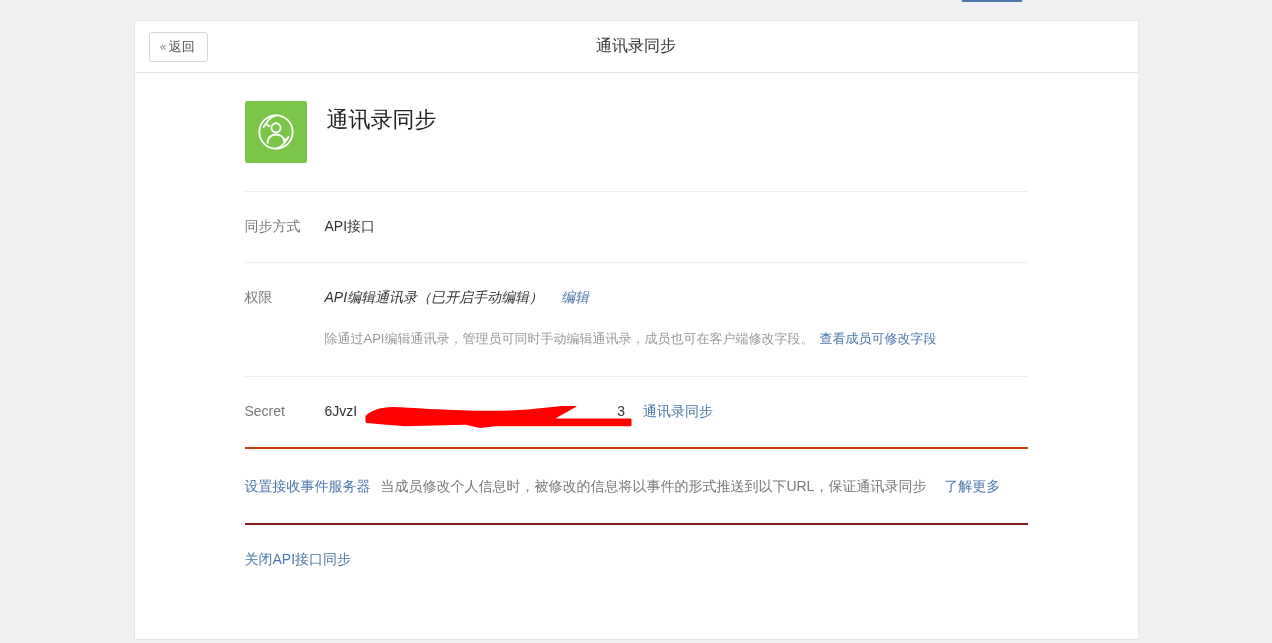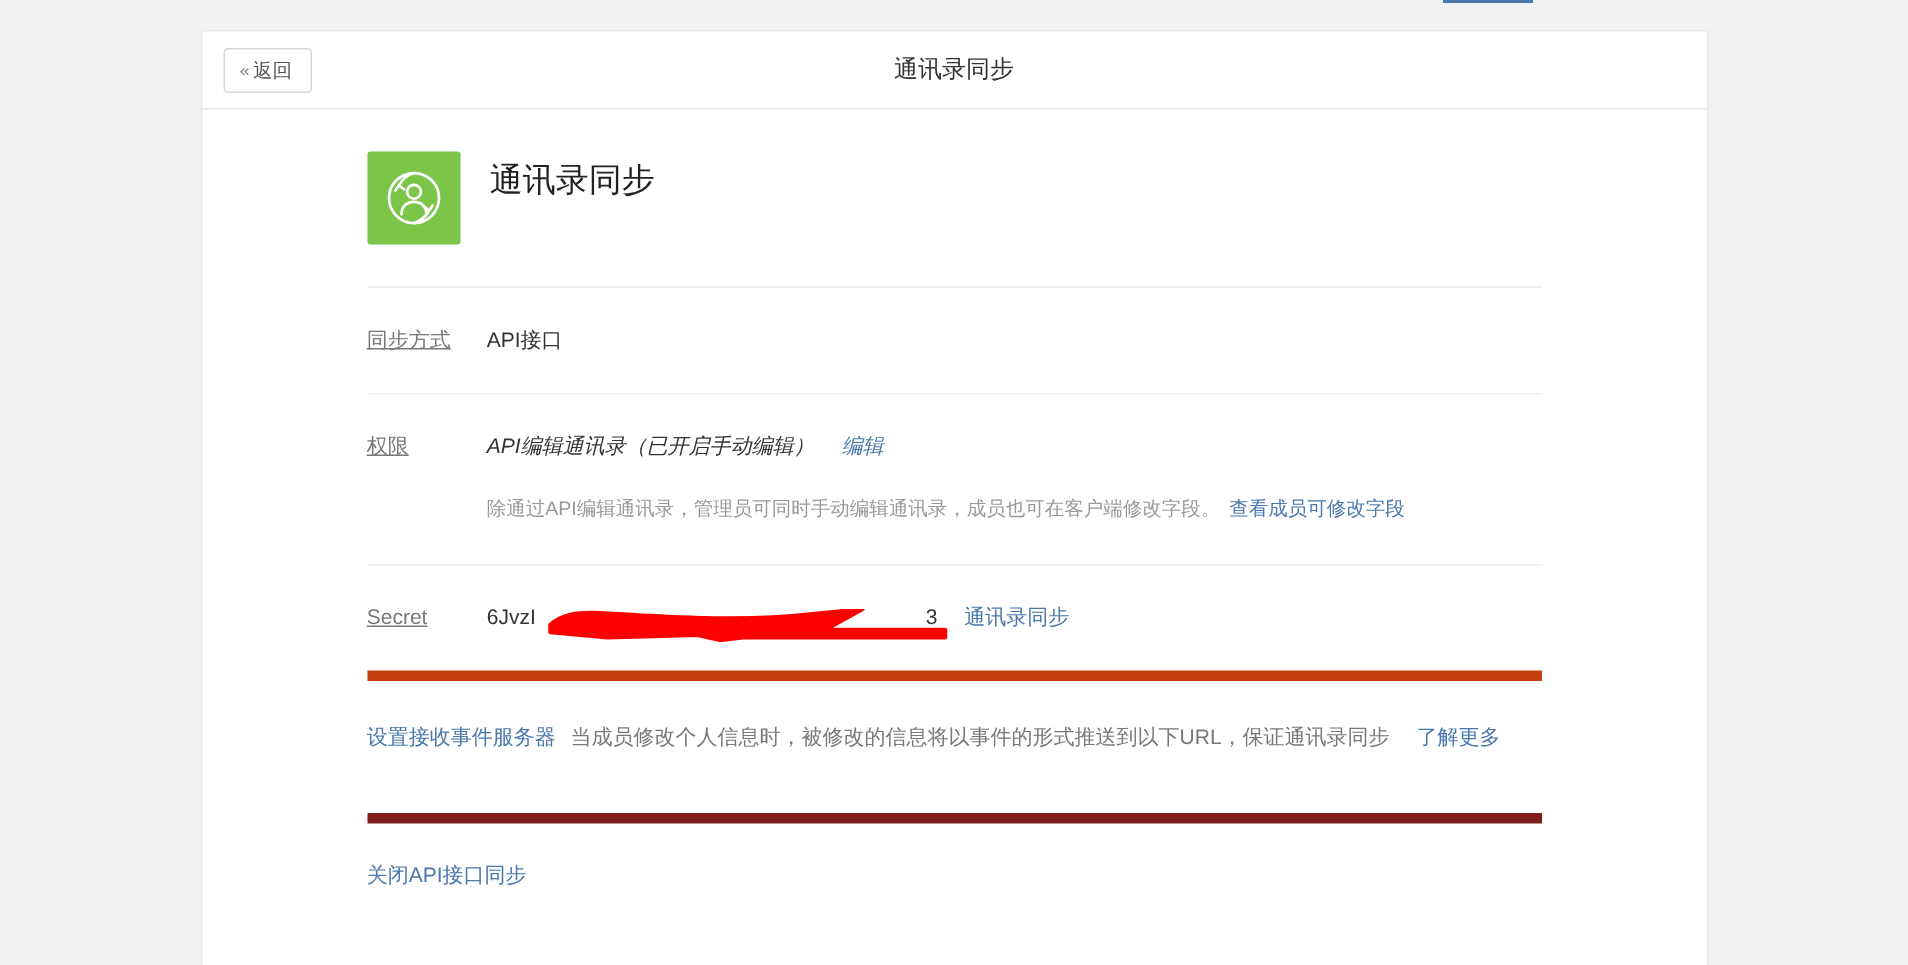--- a/index.html
+++ b/index.html
@@ -88,21 +88,20 @@
       display: flex;
       align-items: flex-start;
       border-top: 1px solid #eee;
       padding: 26px 0;
     }
     .row-label {
       width: 80px;
       flex-shrink: 0;
       color: #787878;
       font-size: 14px;
-      text-decoration: underline;
     }
     .row-content {
       flex: 1;
       color: #333;
       font-size: 14px;
     }
     .row-content .line1 { display: block; font-style: italic; }
     .row-content .sub {
       color: #999;
       font-size: 13px;
@@ -123,35 +122,34 @@
     }
     .redact {
       position: absolute;
       top: 3px;
       left: 40px;
       width: 270px;
       height: 26px;
       pointer-events: none;
     }
     .event-row {
-      border-top: 7px solid #c2410c;
+      border-top: 2px solid #c2410c;
       padding: 26px 0;
       font-size: 14px;
       color: #787878;
       line-height: 1.6;
     }
     .event-row .link-left {
       color: #4a77ac;
       cursor: pointer;
       margin-right: 6px;
     }
     .close-row {
-      border-top: 7px solid #7f1d1d;
+      border-top: 2px solid #7f1d1d;
       padding: 26px 0 20px;
-      margin-top: 14px;
     }
     .close-row .link-left {
       color: #4a77ac;
       cursor: pointer;
       font-size: 14px;
     }
     .footer {
       width: 1005px;
       margin: 14px auto 0;
       text-align: center;

